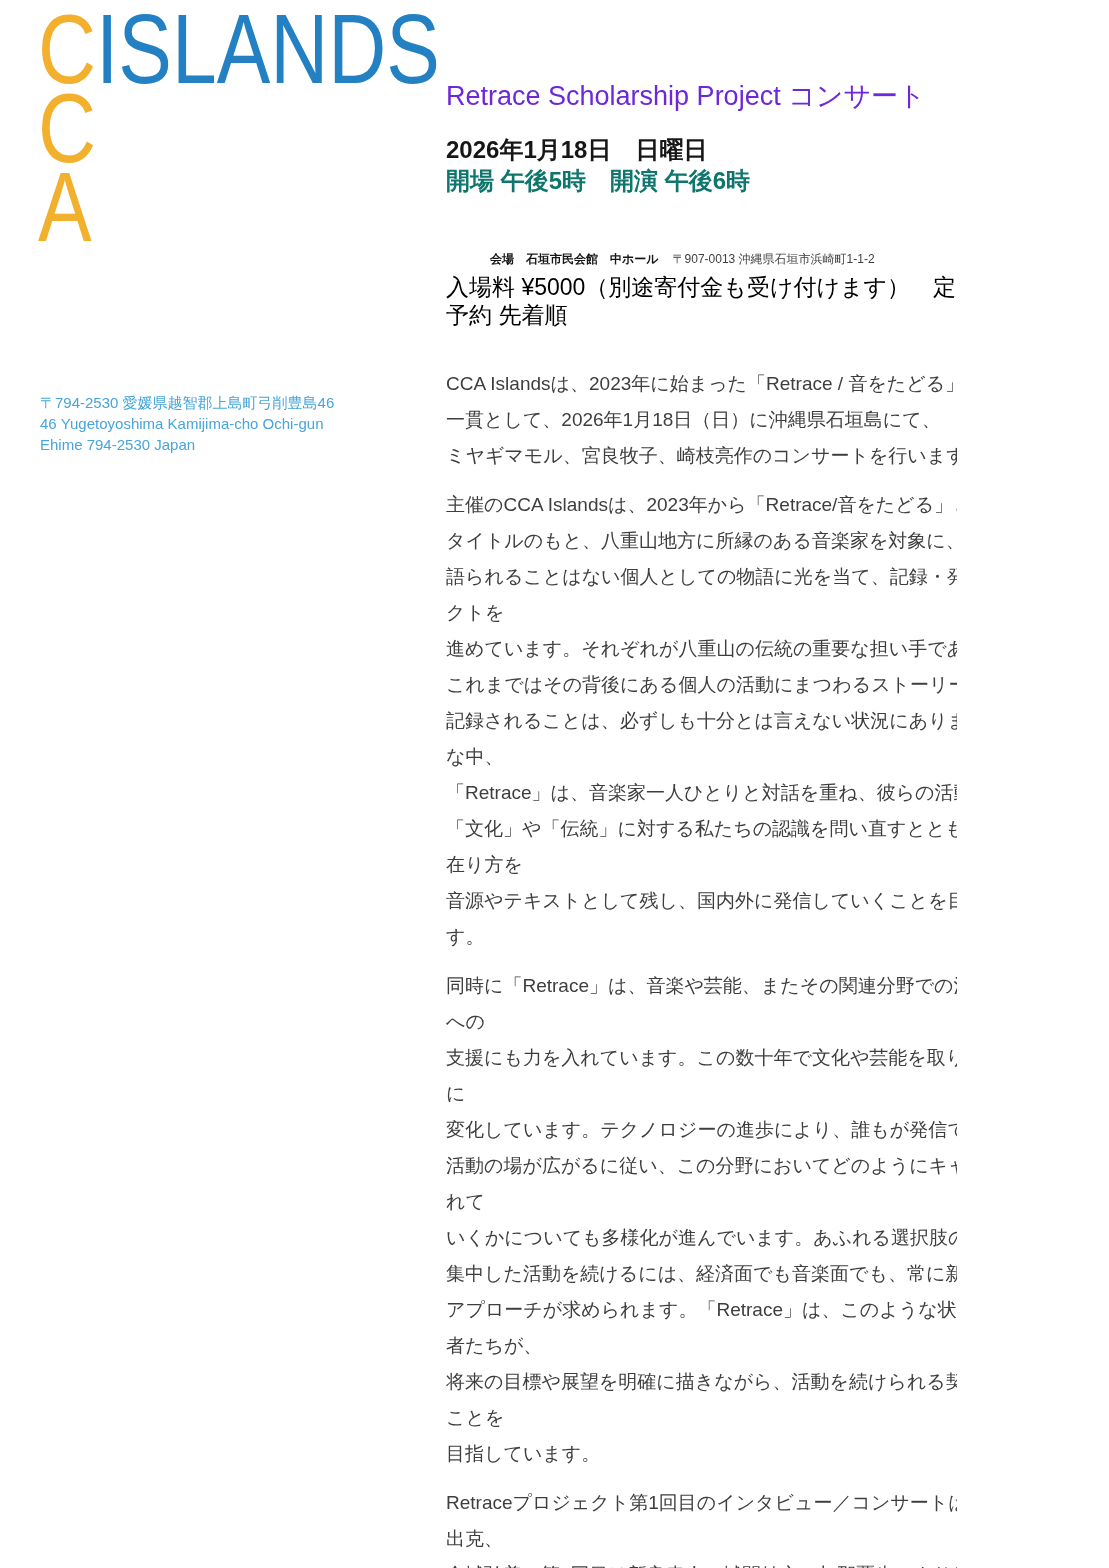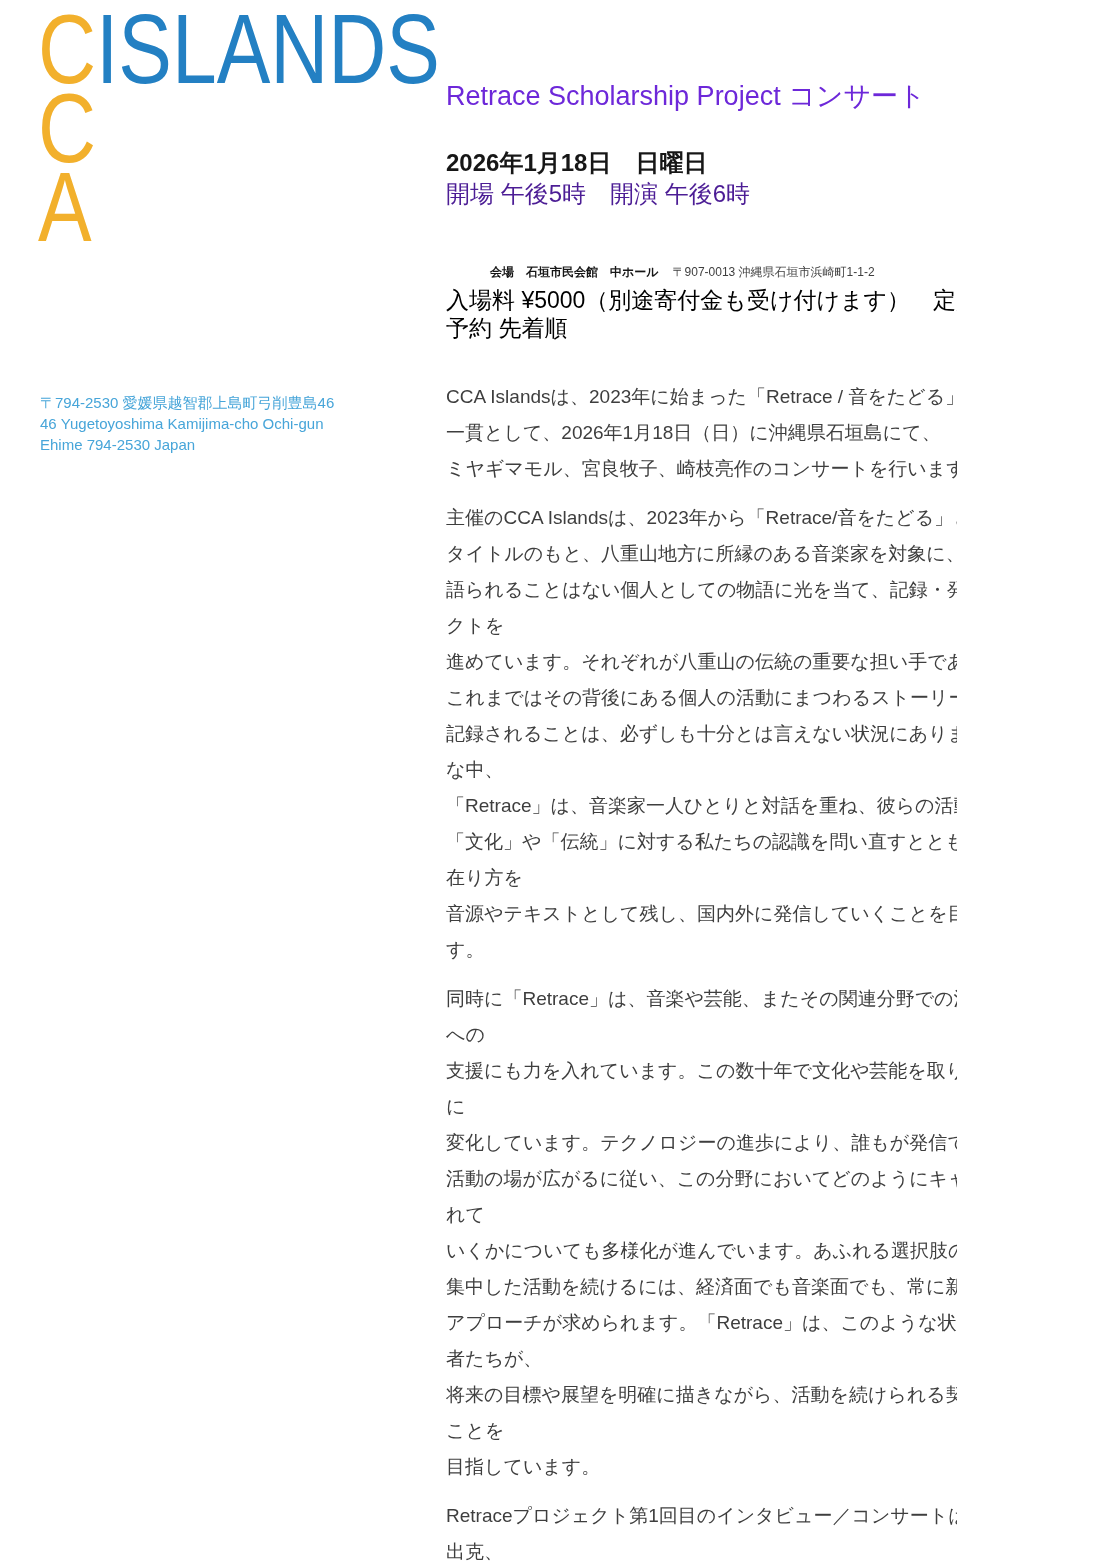--- a/index.html
+++ b/index.html
@@ -57,31 +57,31 @@
   }
   .performers{
     margin:13px 0 0 0;
     font-size:35px;
     line-height:41px;
     font-weight:bold;
     color:#141414;
     letter-spacing:1px;
   }
   .date-line{
-    margin-top:39px;
+    margin-top:26px;
     font-size:24px;
     line-height:31px;
     font-weight:bold;
     color:#161616;
   }
   .time-line{
     font-size:24px;
     line-height:31px;
-    font-weight:normal;
-    color:#4c1d95;
+    font-weight:bold;
+    color:#0f766e;
   }
   .venue-block{margin-top:49px;}
   .venue-line{
     font-size:12px;
     line-height:28px;
     color:#3e3e3e;
     margin-left:44px;
   }
   .venue-bold{font-weight:bold;color:#161616;}
   .venue-addr{margin-left:14px;}

